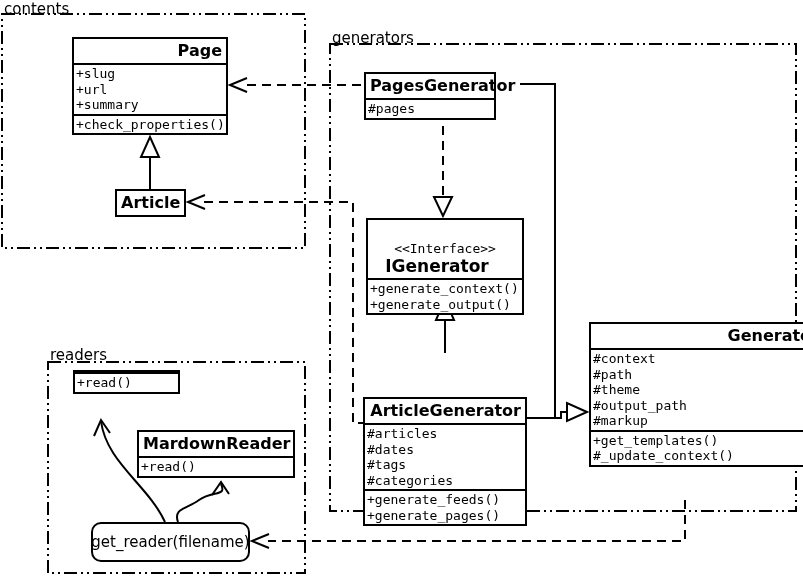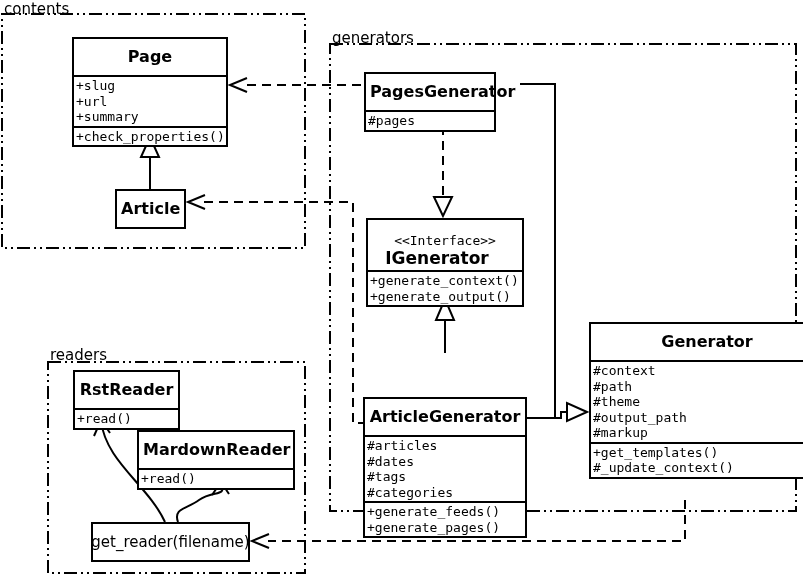--- a/index.html
+++ b/index.html
@@ -27,29 +27,29 @@
     position:absolute;
     background:var(--paper);
     border:2px solid var(--ink);
     box-sizing:border-box;
     z-index:2;
     color:var(--ink);
   }
   .box .title{
     font:bold 16px "DejaVu Sans",sans-serif;
     line-height:20px;
-    text-align:center;
-    padding:8px 4px;
+    text-align:right;
+    padding:2px 4px;
     white-space:nowrap;
   }
   .box .stereotype{
     font:13px "DejaVu Sans Mono",monospace;
     line-height:15px;
     text-align:center;
-    padding-top:13px;
+    padding-top:21px;
     white-space:nowrap;
   }
   .box .stereo-title{
     font:bold 17px "DejaVu Sans",sans-serif;
     line-height:20px;
     text-align:center;
     padding:0 20px 2px 4px;
     white-space:nowrap;
   }
   .box .sec{
@@ -195,30 +195,29 @@
         <div>#output_path</div>
         <div>#markup</div>
       </div>
     <div class="sec">
         <div>+get_templates()</div>
         <div>#_update_context()</div>
       </div>
   </div>
 
   <div class="box" style="left:73px;top:370px;width:107px;">
-    <div class="title">RstReader</div>
     <div class="sec">
         <div>+read()</div>
       </div>
   </div>
 
   <div class="box" style="left:137px;top:430px;width:158px;">
     <div class="title">MardownReader</div>
     <div class="sec">
         <div>+read()</div>
       </div>
   </div>
 
-  <div class="node" style="left:91px;top:522px;width:159px;height:40px;">
+  <div class="node" style="left:91px;top:522px;width:159px;height:40px;border-radius:10px;">
     <span>get_reader(filename)</span>
   </div>
 
 </div>
 
 </body></html>

